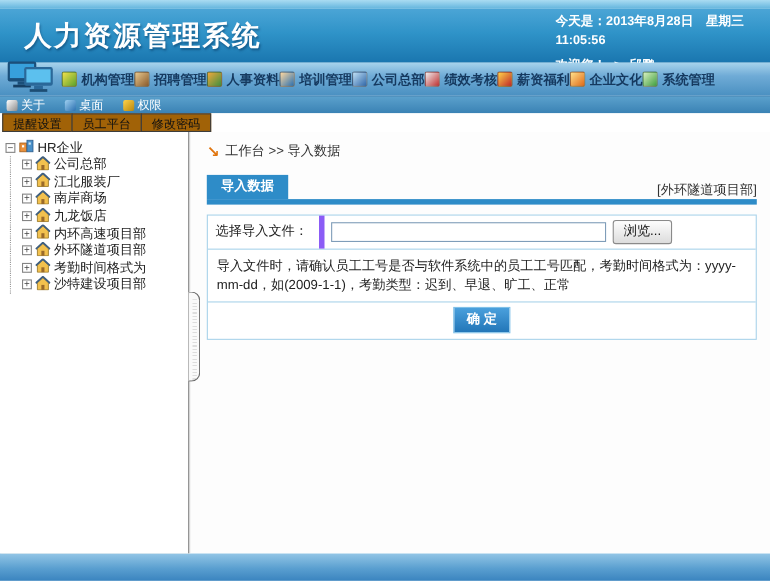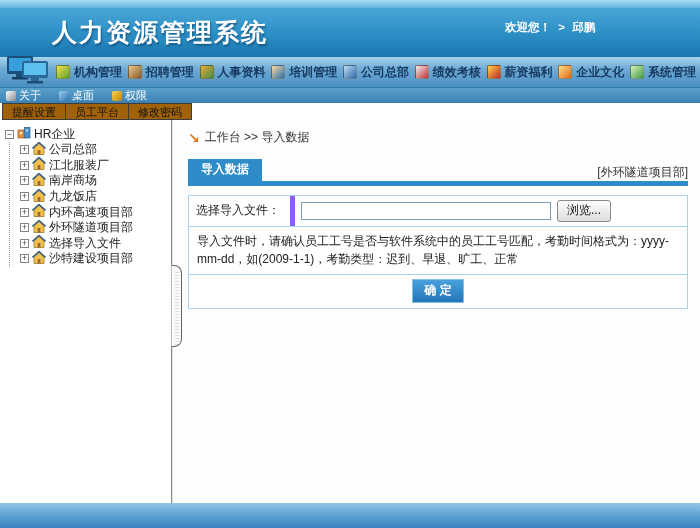--- a/index.html
+++ b/index.html
@@ -2,32 +2,32 @@
 <html><head>
 <meta charset="utf-8">
 <style>
   * { margin:0; padding:0; box-sizing:border-box; }
   html,body { width:700px; height:528px; }
   body { font-family:"Liberation Sans","DejaVu Sans",sans-serif; background:#fff; overflow:hidden; }
   .page { width:700px; height:528px; position:relative; background:#fff; }
 
   
   .topstripe { height:8px; background:linear-gradient(180deg,#aadcf2,#62b4dd); }
-  .header { height:49px; background:linear-gradient(180deg,#4ba5d6 0%,#2f93c8 45%,#1a76af 100%); position:relative;padding-left:30px; }
+  .header { height:49px; background:linear-gradient(180deg,#4ba5d6 0%,#2f93c8 45%,#1a76af 100%); position:relative; }
   .app-title { color:#fff; font-size:25px; font-weight:bold; padding:8px 0 0 22px; letter-spacing:2px;
                text-shadow:1px 2px 2px rgba(0,40,80,.45); }
   .header-right { position:absolute; top:4px; right:10px; width:185px; color:#fff; font-size:11.5px; font-weight:bold; line-height:1.45; }
   .welcome-line { margin-top:7px; }
   .welcome-line span { margin-right:4px; }
 
   
   .menubar { height:31px; background:linear-gradient(180deg,#a7d3ec 0%,#6fabd6 40%,#4a90c1 100%);
              display:flex; align-items:center; position:relative; border-bottom:1px solid #2f7cb1; }
   .pc-icon { margin:0 4px 0 6px; display:inline-block; }
-  .menu-items { flex:1; display:flex; justify-content:space-between; align-items:center; padding-right:4px; }
+  .menu-items { flex:1; display:flex; justify-content:flex-start; align-items:center; padding-right:4px; }
   .menu-item { display:flex; align-items:center; gap:4px; cursor:pointer; }
   .menu-item .mlabel { font-size:12px; font-weight:bold; color:#15395f; }
   .micon { width:14px; height:14px; border-radius:2px; display:inline-block; border:1px solid rgba(60,60,60,.45); }
 
   
   .subbar { height:15px; background:linear-gradient(180deg,#5aa0cc,#3a82b4); display:flex; align-items:flex-start;
             color:#fff; font-size:11px; padding:0 6px; }
   .sub-left { display:flex; gap:18px; }
   .sub-right { margin-left:auto; display:flex; gap:14px; }
   .sub-item { display:flex; align-items:center; gap:3px; cursor:pointer; white-space:nowrap; }
@@ -83,20 +83,21 @@
 </head>
 <body>
 
 <div class="page">
 
   <div class="topstripe"></div>
 
   <div class="header">
     <div class="app-title">人力资源管理系统</div>
     <div class="header-right">
+      <div>今天是：2013年8月28日　星期三　11:05:56</div>
       <div class="welcome-line">
         <span>欢迎您！</span>
         <span>&gt;</span>
         <span>邱鹏</span>
       </div>
     </div>
   </div>
 
   <div class="menubar">
     <span class="pc-icon">
@@ -243,21 +244,21 @@
               </svg></span>
             <span>外环隧道项目部</span>
           </div>
           <div class="tree-row">
             <span class="pmbox">+</span>
             <span class="tree-icon"><svg width="14" height="13" viewBox="0 0 14 13">
                 <path d="M2 6 L7 1.5 L12 6 L12 12.5 L2 12.5 Z" fill="#f2c14e" stroke="#9a7a2a" stroke-width="0.8"></path>
                 <path d="M0.5 6.5 L7 0.5 L13.5 6.5" fill="none" stroke="#3f5f7f" stroke-width="1.6"></path>
                 <rect x="5.6" y="8" width="2.8" height="4.5" fill="#9a6a2a"></rect>
               </svg></span>
-            <span>选择导入文件</span>
+            <span>考勤时间格式为</span>
           </div>
           <div class="tree-row">
             <span class="pmbox">+</span>
             <span class="tree-icon"><svg width="14" height="13" viewBox="0 0 14 13">
                 <path d="M2 6 L7 1.5 L12 6 L12 12.5 L2 12.5 Z" fill="#f2c14e" stroke="#9a7a2a" stroke-width="0.8"></path>
                 <path d="M0.5 6.5 L7 0.5 L13.5 6.5" fill="none" stroke="#3f5f7f" stroke-width="1.6"></path>
                 <rect x="5.6" y="8" width="2.8" height="4.5" fill="#9a6a2a"></rect>
               </svg></span>
             <span>沙特建设项目部</span>
           </div>

